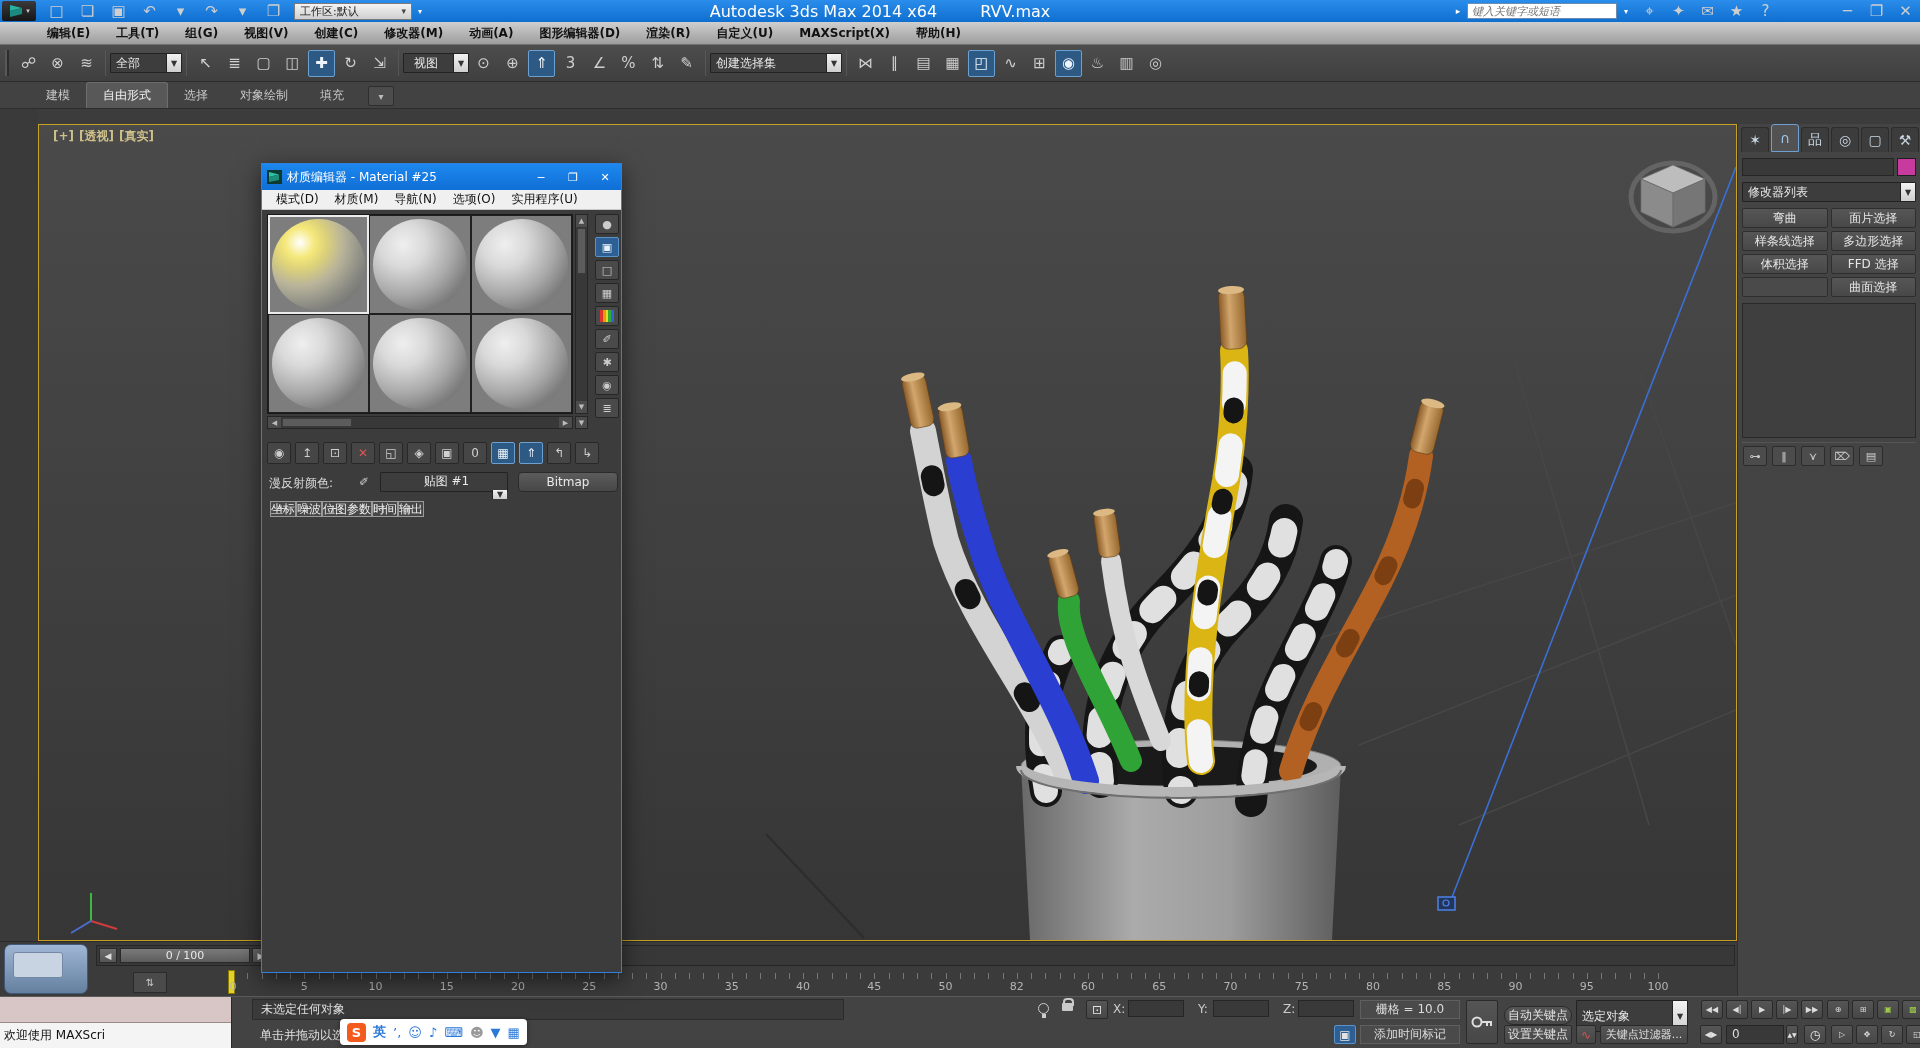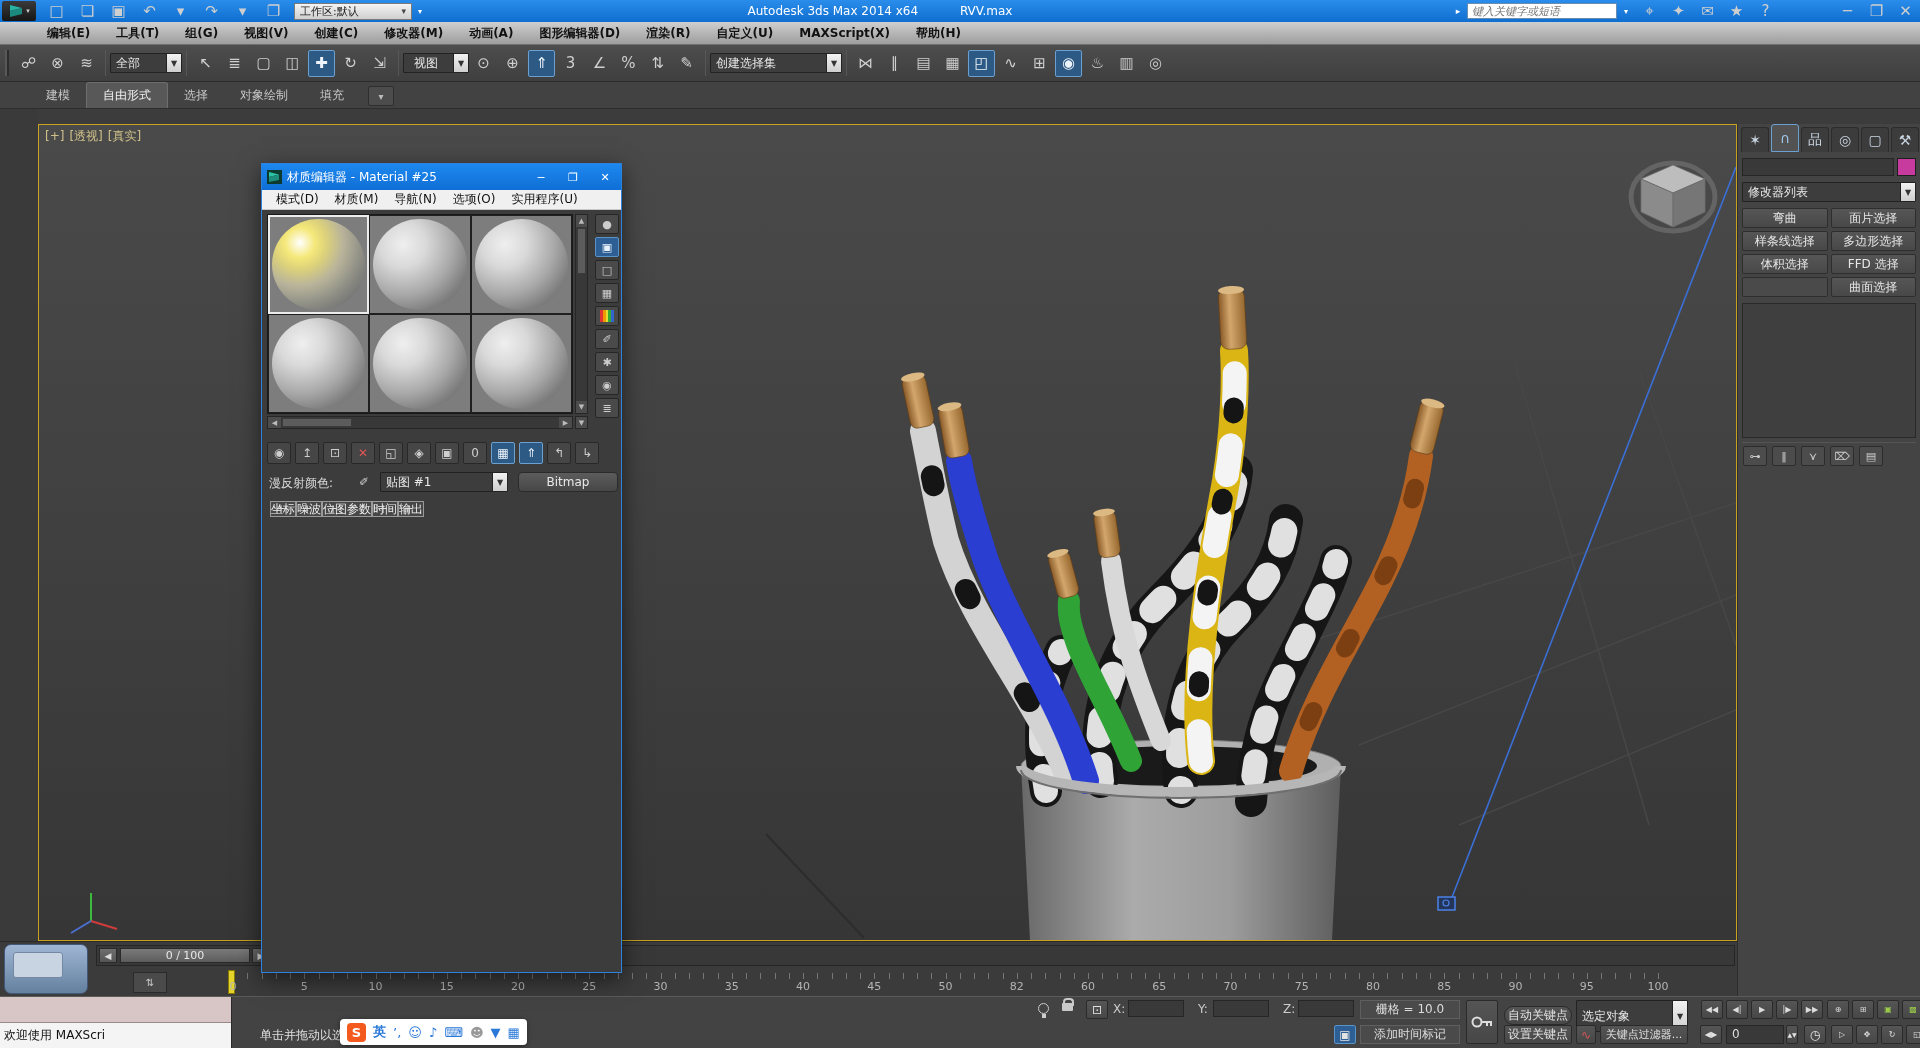--- a/index.html
+++ b/index.html
@@ -5,21 +5,21 @@
   html,body{margin:0;padding:0;background:#1a1a1a;}
   *{box-sizing:border-box;font-family:"DejaVu Sans","Liberation Sans",sans-serif;}
   .win{position:relative;width:1920px;height:1048px;background:#3c3c3c;color:#ddd;font-size:12px;overflow:hidden;}
   
   .tbar{position:absolute;left:0;top:0;width:1920px;height:22px;background:linear-gradient(#2a8ceb,#0f6fd0);display:flex;align-items:center;color:#fff;}
   .logo{width:34px;height:20px;margin-left:2px;display:flex;align-items:center;justify-content:center;background:linear-gradient(#3a3a3a,#161616);border-radius:2px;}
   .qa{display:flex;align-items:center;margin-left:6px;gap:2px;}
   .qa .ibtn{width:20px;height:18px;font-size:12px;color:#fff;background:transparent;border:none;}
   .wscombo{height:17px;width:118px;margin-left:6px;background:linear-gradient(#f4f4f4,#cfcfcf);border:1px solid #7a7a7a;color:#222;display:flex;align-items:center;padding:0 5px;font-size:11px;}
   .wscombo .car{margin-left:auto;color:#444;font-size:9px;}
-  .titlecenter{position:absolute;left:480px;width:800px;text-align:center;font-size:12px;color:#fff;pointer-events:none;}
+  .titlecenter{position:absolute;left:480px;width:800px;text-align:center;font-size:16px;color:#fff;pointer-events:none;}
   .titlecenter .fn{margin-left:38px;}
   .icenter{position:absolute;right:140px;top:1px;height:20px;display:flex;align-items:center;gap:3px;}
   .icenter input{width:150px;height:16px;border:1px solid #6a8cb0;font-size:11px;padding:0 4px;color:#555;background:#fff;font-style:italic;}
   .icenter .ibtn{width:20px;height:18px;color:#fff;font-size:11px;}
   .winbtns{position:absolute;right:0;top:0;height:22px;display:flex;}
   .winbtns .ibtn{width:42px;height:22px;color:#fff;font-size:11px;}
   .ibtn{display:inline-flex;align-items:center;justify-content:center;background:transparent;border:1px solid transparent;border-radius:2px;cursor:default;}
   
   .mbar{position:absolute;left:0;top:22px;width:1920px;height:23px;background:linear-gradient(#cfcfcf,#9d9d9d);border-bottom:1px solid #6f6f6f;display:flex;align-items:center;padding-left:34px;}
   .mbar .mi{padding:0 13px;color:#111;font-size:12px;line-height:22px;font-weight:bold;}
@@ -35,21 +35,21 @@
   .dcombo{height:20px;background:#3d3d3d;border:1px solid #222;color:#e8e8e8;display:flex;align-items:center;padding-left:5px;font-size:12px;border-radius:1px;}
   .dcombo .arr{margin-left:auto;width:15px;height:100%;background:linear-gradient(#f2f2f2,#cfcfcf);color:#333;display:flex;align-items:center;justify-content:center;font-size:8px;border-left:1px solid #222;}
   
   .ribbon{position:absolute;left:0;top:82px;width:1920px;height:27px;background:#424242;border-bottom:1px solid #2d2d2d;display:flex;align-items:flex-end;padding-left:30px;}
   .rtab{padding:4px 16px;color:#c8c8c8;font-size:12px;}
   .rtab.active{background:#585858;border:1px solid #6e6e6e;border-bottom:none;color:#f0f0f0;border-radius:3px 3px 0 0;}
   .ribbon .ibtn{width:26px;height:20px;color:#bbb;font-size:10px;margin-left:8px;margin-bottom:2px;background:#4c4c4c;border:1px solid #2e2e2e;}
   
   .lstrip{position:absolute;left:0;top:109px;width:38px;height:832px;background:#3a3a3a;}
   .vp{position:absolute;left:38px;top:124px;width:1699px;height:817px;border:1px solid #c8a220;background:#3e3e3e;}
-  .vplabels{position:absolute;left:6px;top:3px;z-index:5;}
+  .vplabels{position:absolute;left:14px;top:3px;z-index:5;font-weight:bold;}
   .vplabels span{margin-right:5px;color:#cfc089;font-size:12px;}
   
   .cp{position:absolute;left:1737px;top:124px;width:183px;height:872px;background:#444;border-left:1px solid #2e2e2e;}
   .cptabs{display:flex;height:28px;align-items:flex-end;padding-left:2px;}
   .cptabs .ibtn{width:28px;height:25px;color:#c9d6e2;font-size:14px;background:#3c3c3c;border:1px solid #2c2c2c;border-bottom:none;border-radius:3px 3px 0 0;margin-right:1px;}
   .cptabs .ibtn.active{background:#525252;color:#9fc6ea;height:28px;}
   .cprow{margin:6px 4px 0 4px;display:flex;gap:3px;}
   .namefield{flex:1;height:18px;background:#393939;border:1px solid #262626;}
   .swatch{width:19px;height:18px;border:1px solid #1f1f1f;}
   .modlist{margin:6px 4px 0 4px;height:20px;}
@@ -83,21 +83,21 @@
   .toolcol .ibtn{width:24px;height:20px;background:#4a4a4a;border:1px solid #262626;color:#ccc;font-size:11px;}
   .toolcol .ibtn.active{background:#2d5f94;border-color:#5a93c8;color:#e8f2fc;}
   .toolcol .ibtn.rainbow .glyph{display:block;width:14px;height:12px;background:linear-gradient(90deg,#d33 0 20%,#e90 20% 40%,#dd3 40% 60%,#3a3 60% 80%,#36c 80% 100%);}
   .metools{position:absolute;left:4px;top:276px;height:26px;display:flex;align-items:center;gap:2px;}
   .metools .ibtn{width:24px;height:22px;background:#464646;border:1px solid #282828;color:#cfcfcf;font-size:12px;}
   .metools .ibtn.active{background:#2d5a85;border-color:#6ba0d0;color:#eef4fb;}
   .metools .ibtn.red .glyph{color:#e05555;font-weight:bold;}
   .maprow{position:absolute;left:0;top:308px;width:361px;height:22px;}
   .maprow .lab{position:absolute;left:7px;top:3px;color:#ddd;}
   .maprow .pip{position:absolute;left:92px;top:0;width:20px;height:20px;color:#ccc;font-size:12px;}
-  .maprow .combo{position:absolute;left:118px;top:0;width:128px;}
+  .maprow .combo{position:absolute;left:118px;top:0;width:128px;flex-direction:column;}
   .maprow .btn3d{position:absolute;left:256px;top:0;width:100px;height:20px;}
   .btn3d{background:linear-gradient(#5c5c5c,#474747);border:1px solid #2b2b2b;border-radius:4px;color:#e8e8e8;display:flex;align-items:center;justify-content:center;font-size:12px;}
   .rollouts{position:absolute;left:8px;top:338px;width:345px;}
   .rollout{height:17px;margin-bottom:3px;background:#474747;border:1px solid #9a9a9a;color:#eee;font-size:12px;text-align:center;line-height:15px;position:relative;}
   .rollout::before{content:"+";position:absolute;left:5px;top:0;color:#ddd;}
   
   .timeline{position:absolute;left:0;top:941px;width:1737px;height:55px;background:#3b3b3b;border-top:1px solid #2a2a2a;}
   .vtab{position:absolute;left:4px;top:2px;width:84px;height:50px;border-radius:7px;background:linear-gradient(#9fb6d4,#64809f);border:1px solid #44587a;}
   .vtab::after{content:"";position:absolute;left:8px;top:7px;width:48px;height:24px;background:#c9d4e2;border:1px solid #7388a5;border-radius:3px;}
   .tslider{position:absolute;left:96px;top:3px;width:1639px;height:21px;background:#383838;border:1px solid #262626;}
@@ -706,20 +706,21 @@
         <span class="rlabel" style="left: 1586.75px;">95</span>
         <span class="rlabel" style="left: 1658px;">100</span>
       </div>
   </div>
 
   <div class="status">
     <div class="listener">
       <div class="pink"></div>
       <div class="white">欢迎使用 MAXScri</div>
     </div>
+    <div class="stline">未选定任何对象</div>
     <div class="prompt">单击并拖动以选择并移动对象</div>
 
     <div class="bulb" style="left:1038px;top:6px;"></div>
     <div class="icolock" style="left:1062px;top:0;">
         <div class="lockbody"></div>
       </div>
     <div class="sbtn" style="left:1086px;top:3px;width:22px;height:19px;">⊡</div>
     <span class="slabel" style="left:1113px;top:5px;">X:</span>
     <div class="sfield" style="left:1128px;top:3px;width:56px;"></div>
     <span class="slabel" style="left:1198px;top:5px;">Y:</span>

